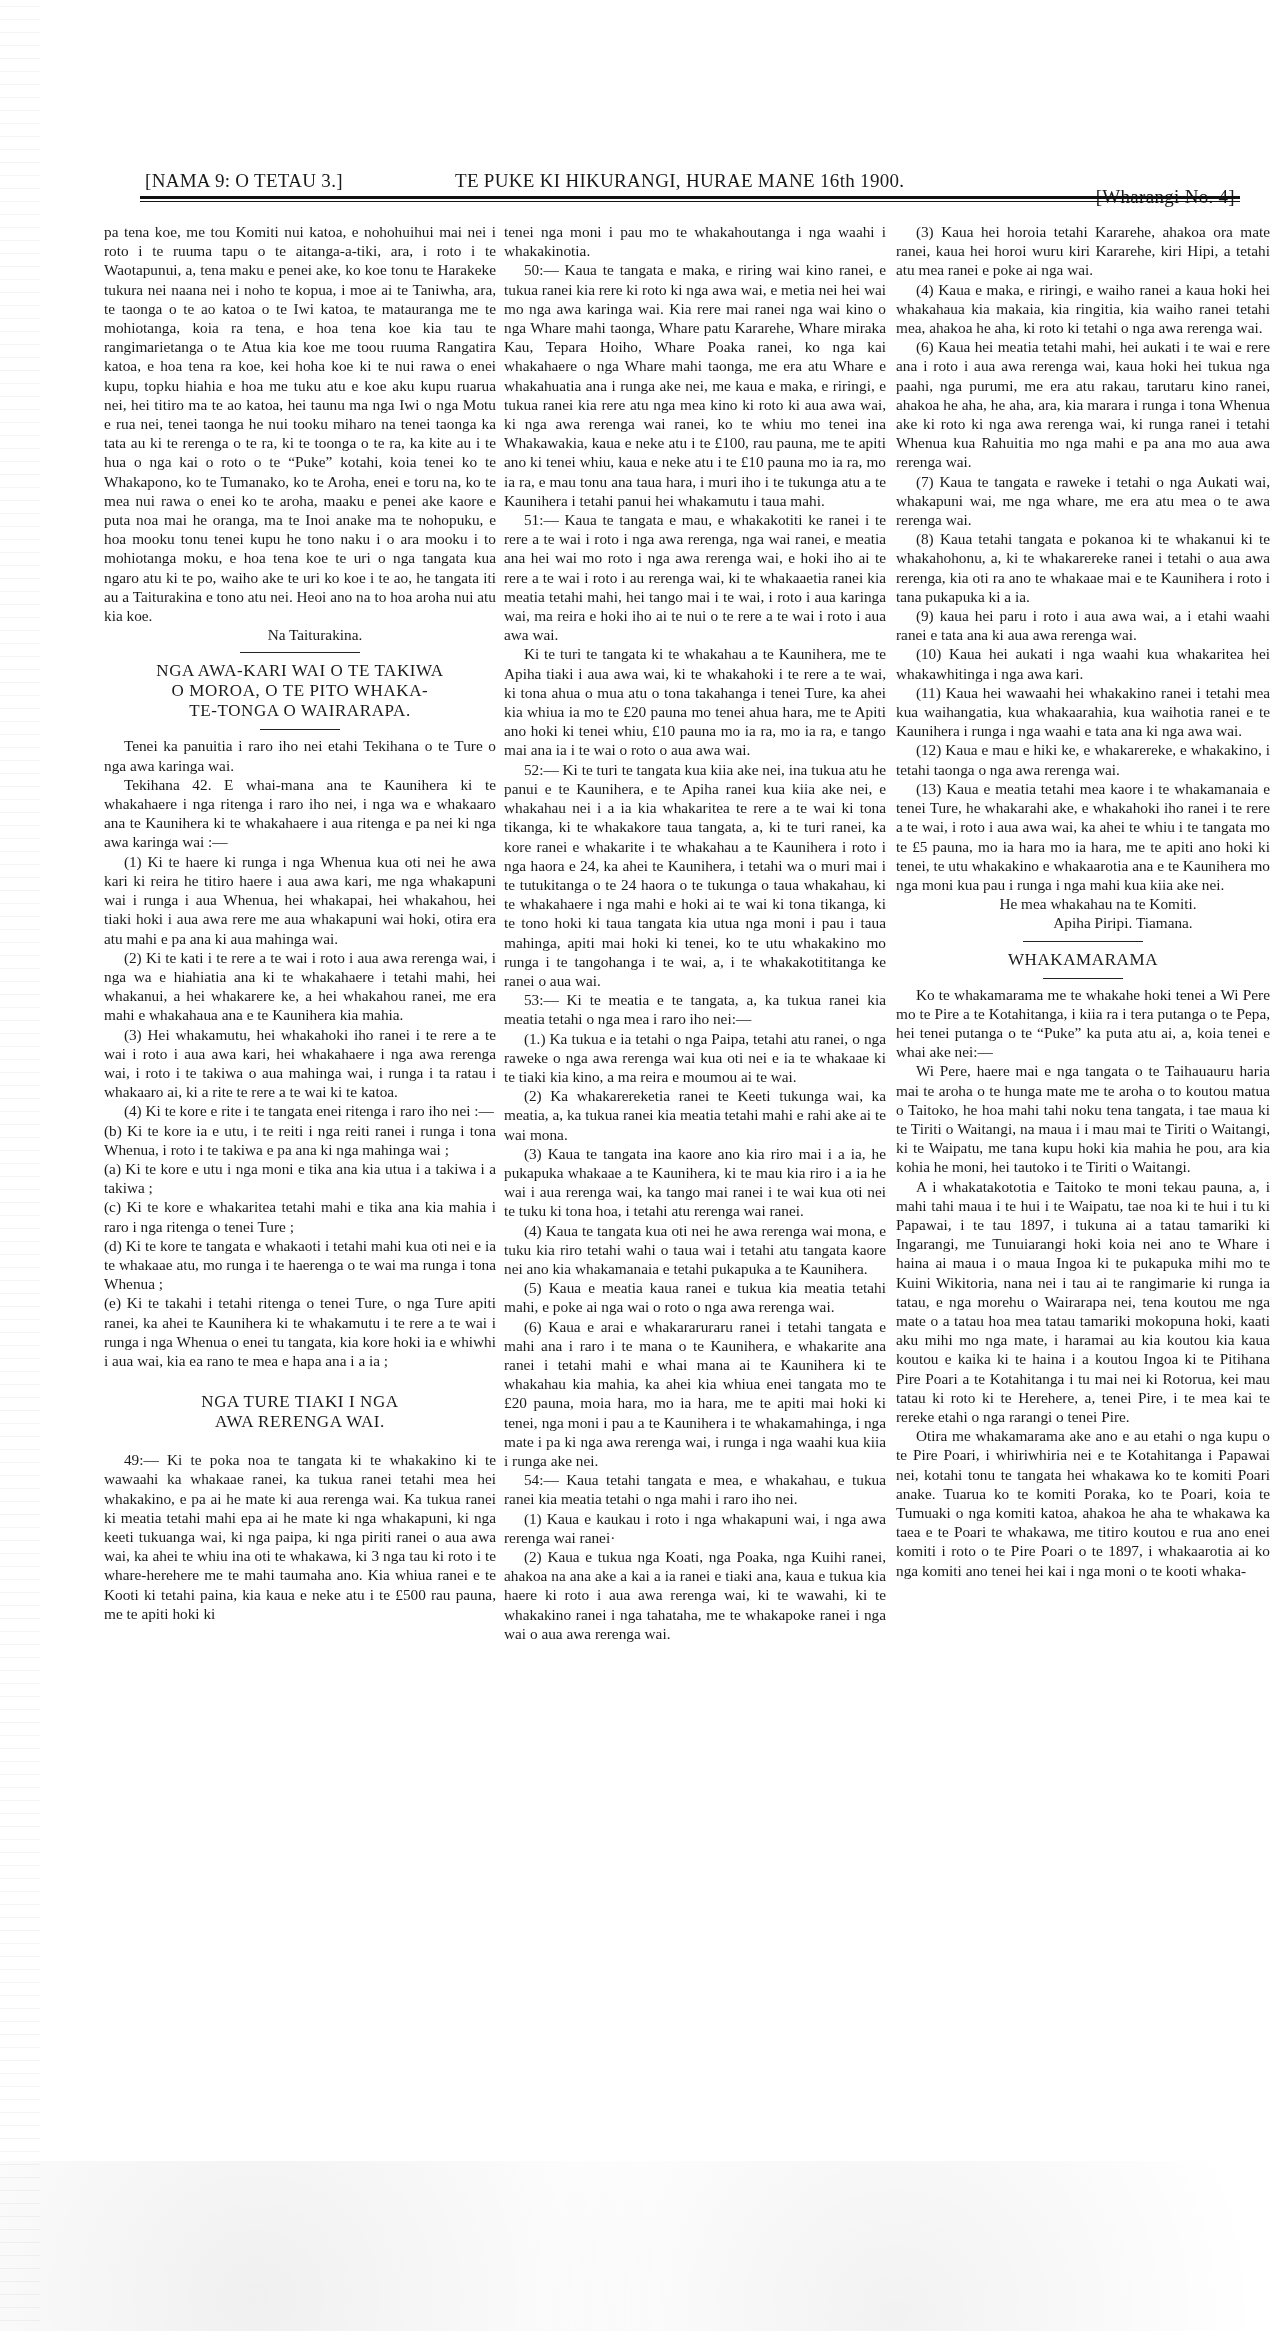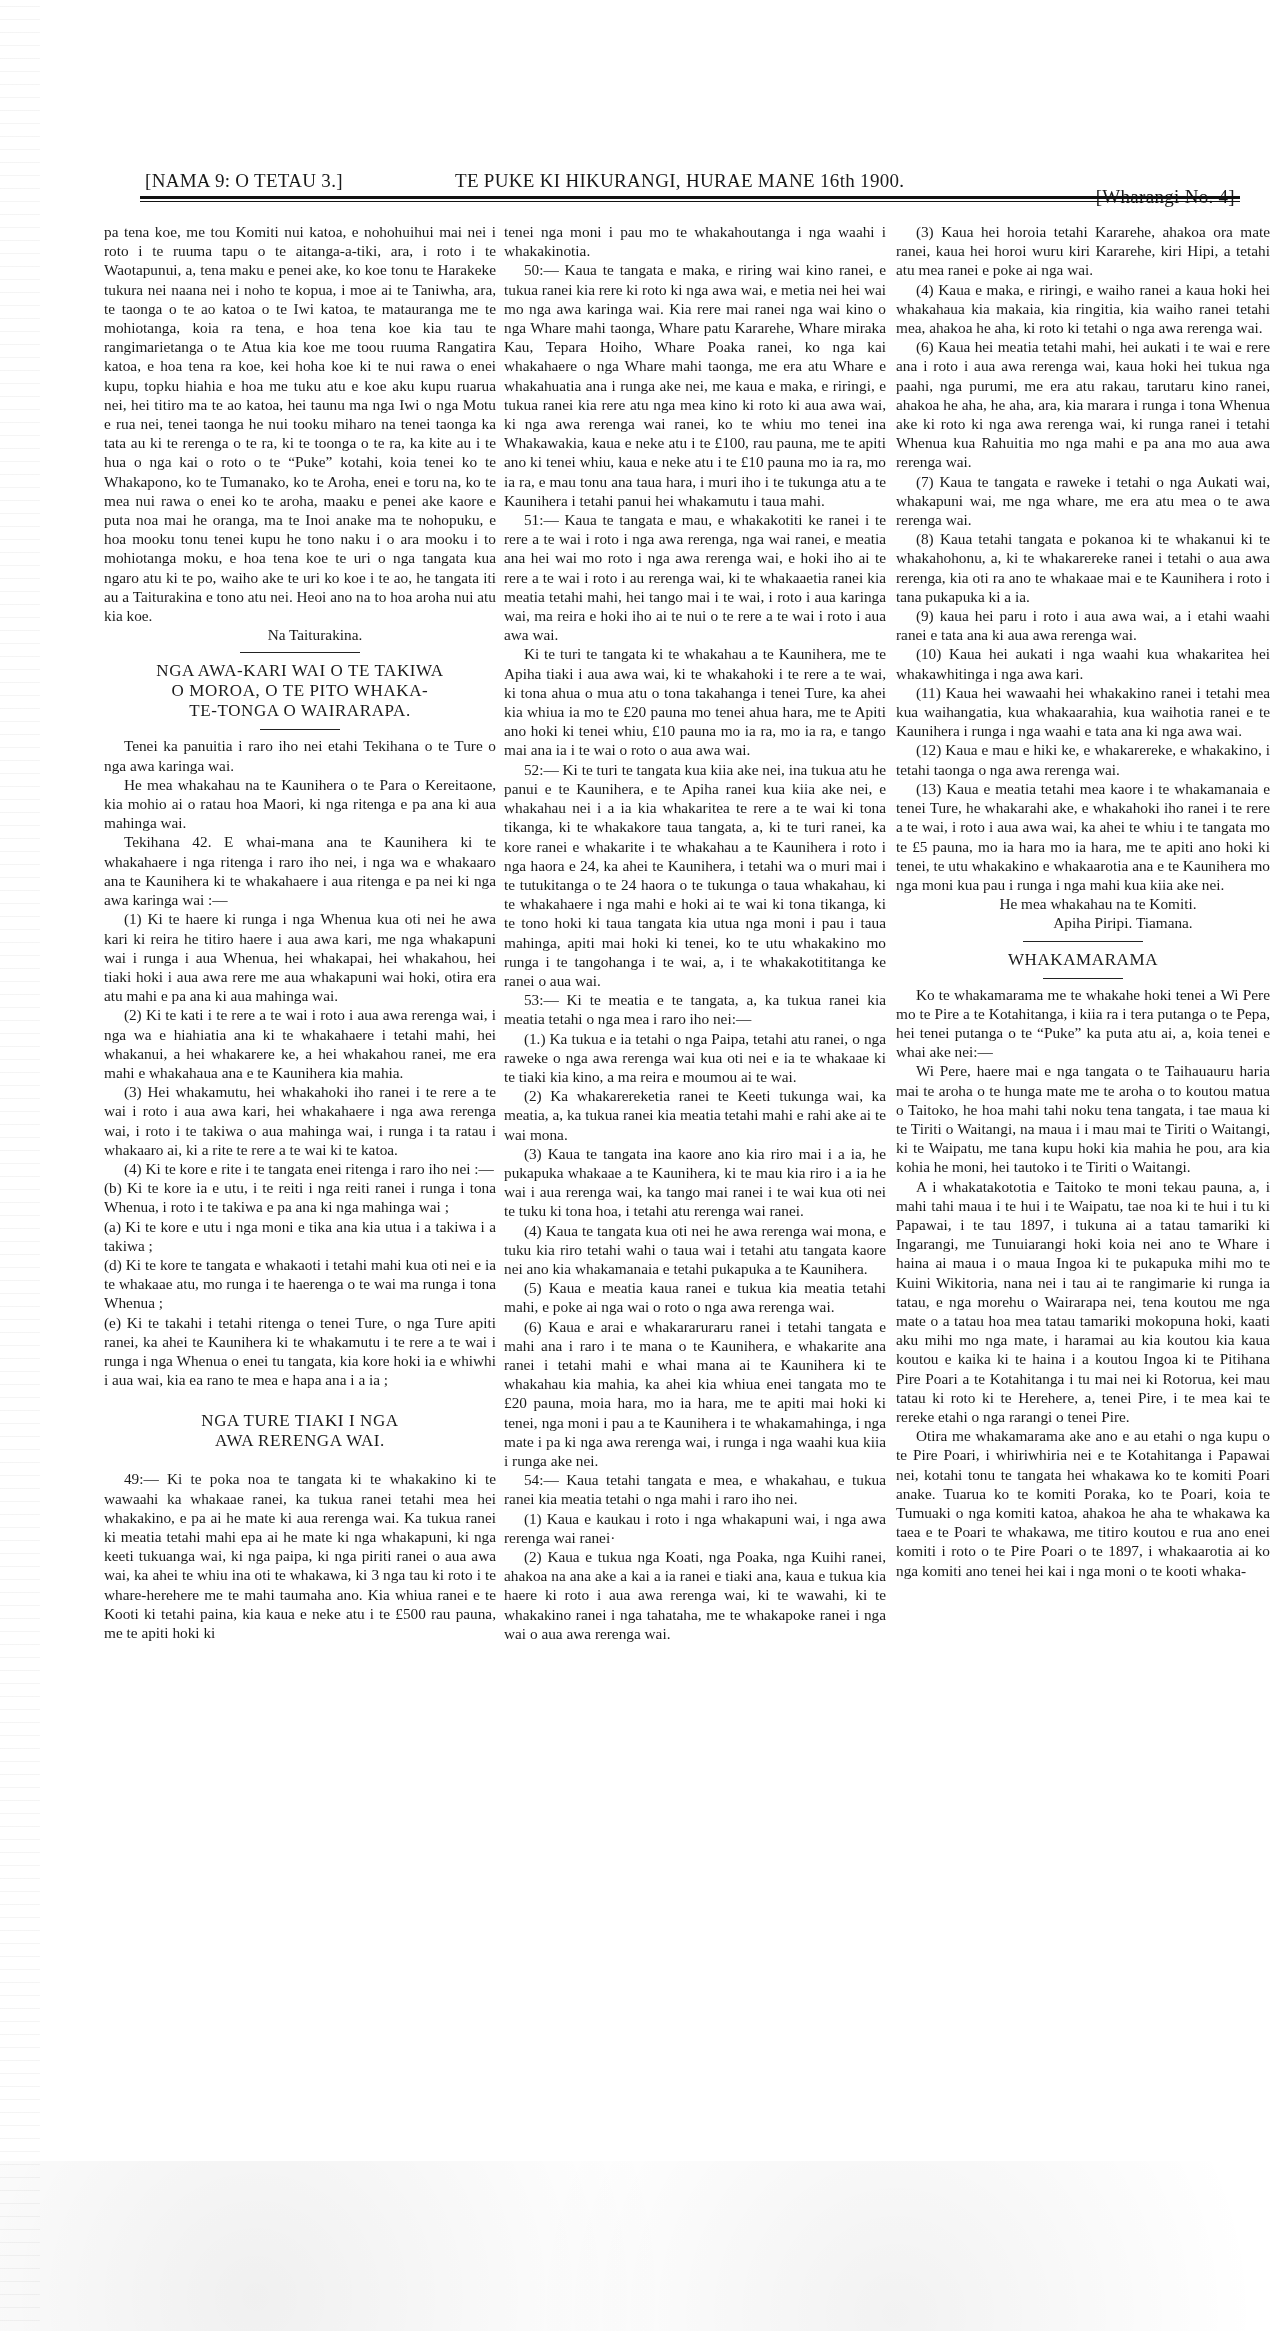--- a/index.html
+++ b/index.html
@@ -47,28 +47,28 @@
   <p class="ni">pa tena koe, me tou Komiti nui katoa, e nohohuihui mai nei i roto i te ruuma tapu o te aitanga-a-tiki, ara, i roto i te Waotapunui, a, tena maku e penei ake, ko koe tonu te Harakeke tukura nei naana nei i noho te kopua, i moe ai te Taniwha, ara, te taonga o te ao katoa o te Iwi katoa, te matauranga me te mohiotanga, koia ra tena, e hoa tena koe kia tau te rangimarietanga o te Atua kia koe me toou ruuma Rangatira katoa, e hoa tena ra koe, kei hoha koe ki te nui rawa o enei kupu, topku hiahia e hoa me tuku atu e koe aku kupu ruarua nei, hei titiro ma te ao katoa, hei taunu ma nga Iwi o nga Motu e rua nei, tenei taonga he nui tooku miharo na tenei taonga ka tata au ki te rerenga o te ra, ki te toonga o te ra, ka kite au i te hua o nga kai o roto o te “Puke” kotahi, koia tenei ko te Whakapono, ko te Tumanako, ko te Aroha, enei e toru na, ko te mea nui rawa o enei ko te aroha, maaku e penei ake kaore e puta noa mai he oranga, ma te Inoi anake ma te nohopuku, e hoa mooku tonu tenei kupu he tono naku i o ara mooku i to mohiotanga moku, e hoa tena koe te uri o nga tangata kua ngaro atu ki te po, waiho ake te uri ko koe i te ao, he tangata iti au a Taiturakina e tono atu nei. Heoi ano na to hoa aroha nui atu kia koe.</p>
   <p class="sig">Na Taiturakina.</p>
   <div class="long"></div>
   <div class="head">
     <div>NGA AWA-KARI WAI O TE TAKIWA</div>
     <div>O MOROA, O TE PITO WHAKA-</div>
     <div>TE-TONGA O WAIRARAPA.</div>
   </div>
   <div class="short"></div>
   <p>Tenei ka panuitia i raro iho nei etahi Tekihana o te Ture o nga awa karinga wai.</p>
-  <p>He mea whakahau na te Kaunihera o te Para o Kereitaone, kia mohio ai o ratau hoa Maori, ki nga ritenga e pa ana ki aua mahinga wai.</p>
   <p>Tekihana 42. E whai-mana ana te Kaunihera ki te whakahaere i nga ritenga i raro iho nei, i nga wa e whakaaro ana te Kaunihera ki te whakahaere i aua ritenga e pa nei ki nga awa karinga wai :—</p>
   <p>(1) Ki te haere ki runga i nga Whenua kua oti nei he awa kari ki reira he titiro haere i aua awa kari, me nga whakapuni wai i runga i aua Whenua, hei whakapai, hei whakahou, hei tiaki hoki i aua awa rere me aua whakapuni wai hoki, otira era atu mahi e pa ana ki aua mahinga wai.</p>
   <p>(2) Ki te kati i te rere a te wai i roto i aua awa rerenga wai, i nga wa e hiahiatia ana ki te whakahaere i tetahi mahi, hei whakanui, a hei whakarere ke, a hei whakahou ranei, me era mahi e whakahaua ana e te Kaunihera kia mahia.</p>
   <p>(3) Hei whakamutu, hei whakahoki iho ranei i te rere a te wai i roto i aua awa kari, hei whakahaere i nga awa rerenga wai, i roto i te takiwa o aua mahinga wai, i runga i ta ratau i whakaaro ai, ki a rite te rere a te wai ki te katoa.</p>
   <p>(4) Ki te kore e rite i te tangata enei ritenga i raro iho nei :—</p>
   <p class="ni">(b) Ki te kore ia e utu, i te reiti i nga reiti ranei i runga i tona Whenua, i roto i te takiwa e pa ana ki nga mahinga wai ;</p>
   <p class="ni">(a) Ki te kore e utu i nga moni e tika ana kia utua i a takiwa i a takiwa ;</p>
+  <p class="ni">(c) Ki te kore e whakaritea tetahi mahi e tika ana kia mahia i raro i nga ritenga o tenei Ture ;</p>
   <p class="ni">(d) Ki te kore te tangata e whakaoti i tetahi mahi kua oti nei e ia te whakaae atu, mo runga i te haerenga o te wai ma runga i tona Whenua ;</p>
   <p class="ni">(e) Ki te takahi i tetahi ritenga o tenei Ture, o nga Ture apiti ranei, ka ahei te Kaunihera ki te whakamutu i te rere a te wai i runga i nga Whenua o enei tu tangata, kia kore hoki ia e whiwhi i aua wai, kia ea rano te mea e hapa ana i a ia ;</p>
   <div class="head" style="margin-top:22px">
     <div>NGA TURE TIAKI I NGA</div>
     <div>AWA RERENGA WAI.</div>
   </div>
   <p style="margin-top:18px">49:— Ki te poka noa te tangata ki te whakakino ki te wawaahi ka whakaae ranei, ka tukua ranei tetahi mea hei whakakino, e pa ai he mate ki aua rerenga wai. Ka tukua ranei ki meatia tetahi mahi epa ai he mate ki nga whakapuni, ki nga keeti tukuanga wai, ki nga paipa, ki nga piriti ranei o aua awa wai, ka ahei te whiu ina oti te whakawa, ki 3 nga tau ki roto i te whare-herehere me te mahi taumaha ano. Kia whiua ranei e te Kooti ki tetahi paina, kia kaua e neke atu i te £500 rau pauna, me te apiti hoki ki</p>
 </div>
 
 <div class="col c2">

